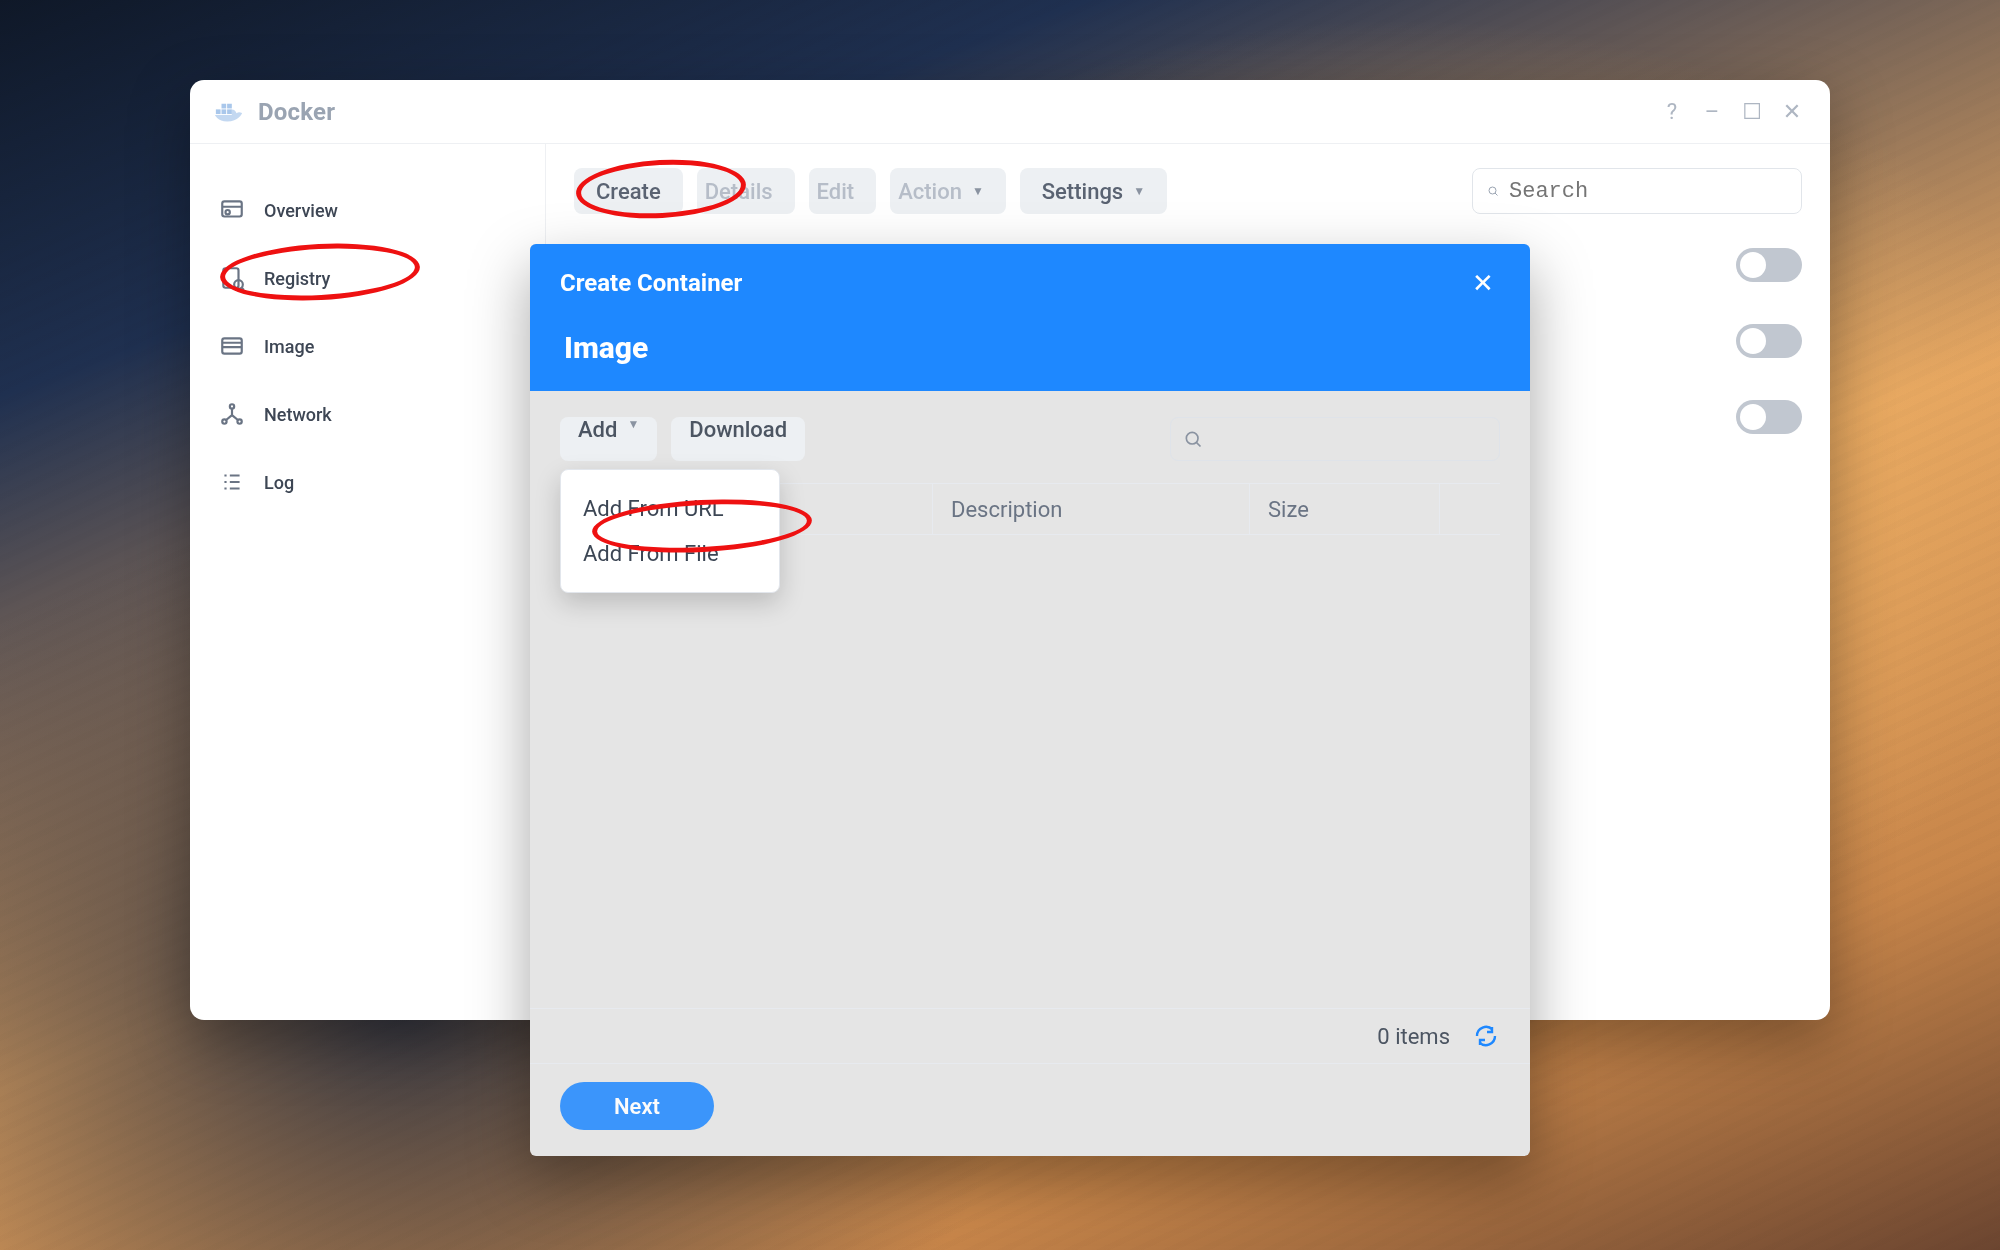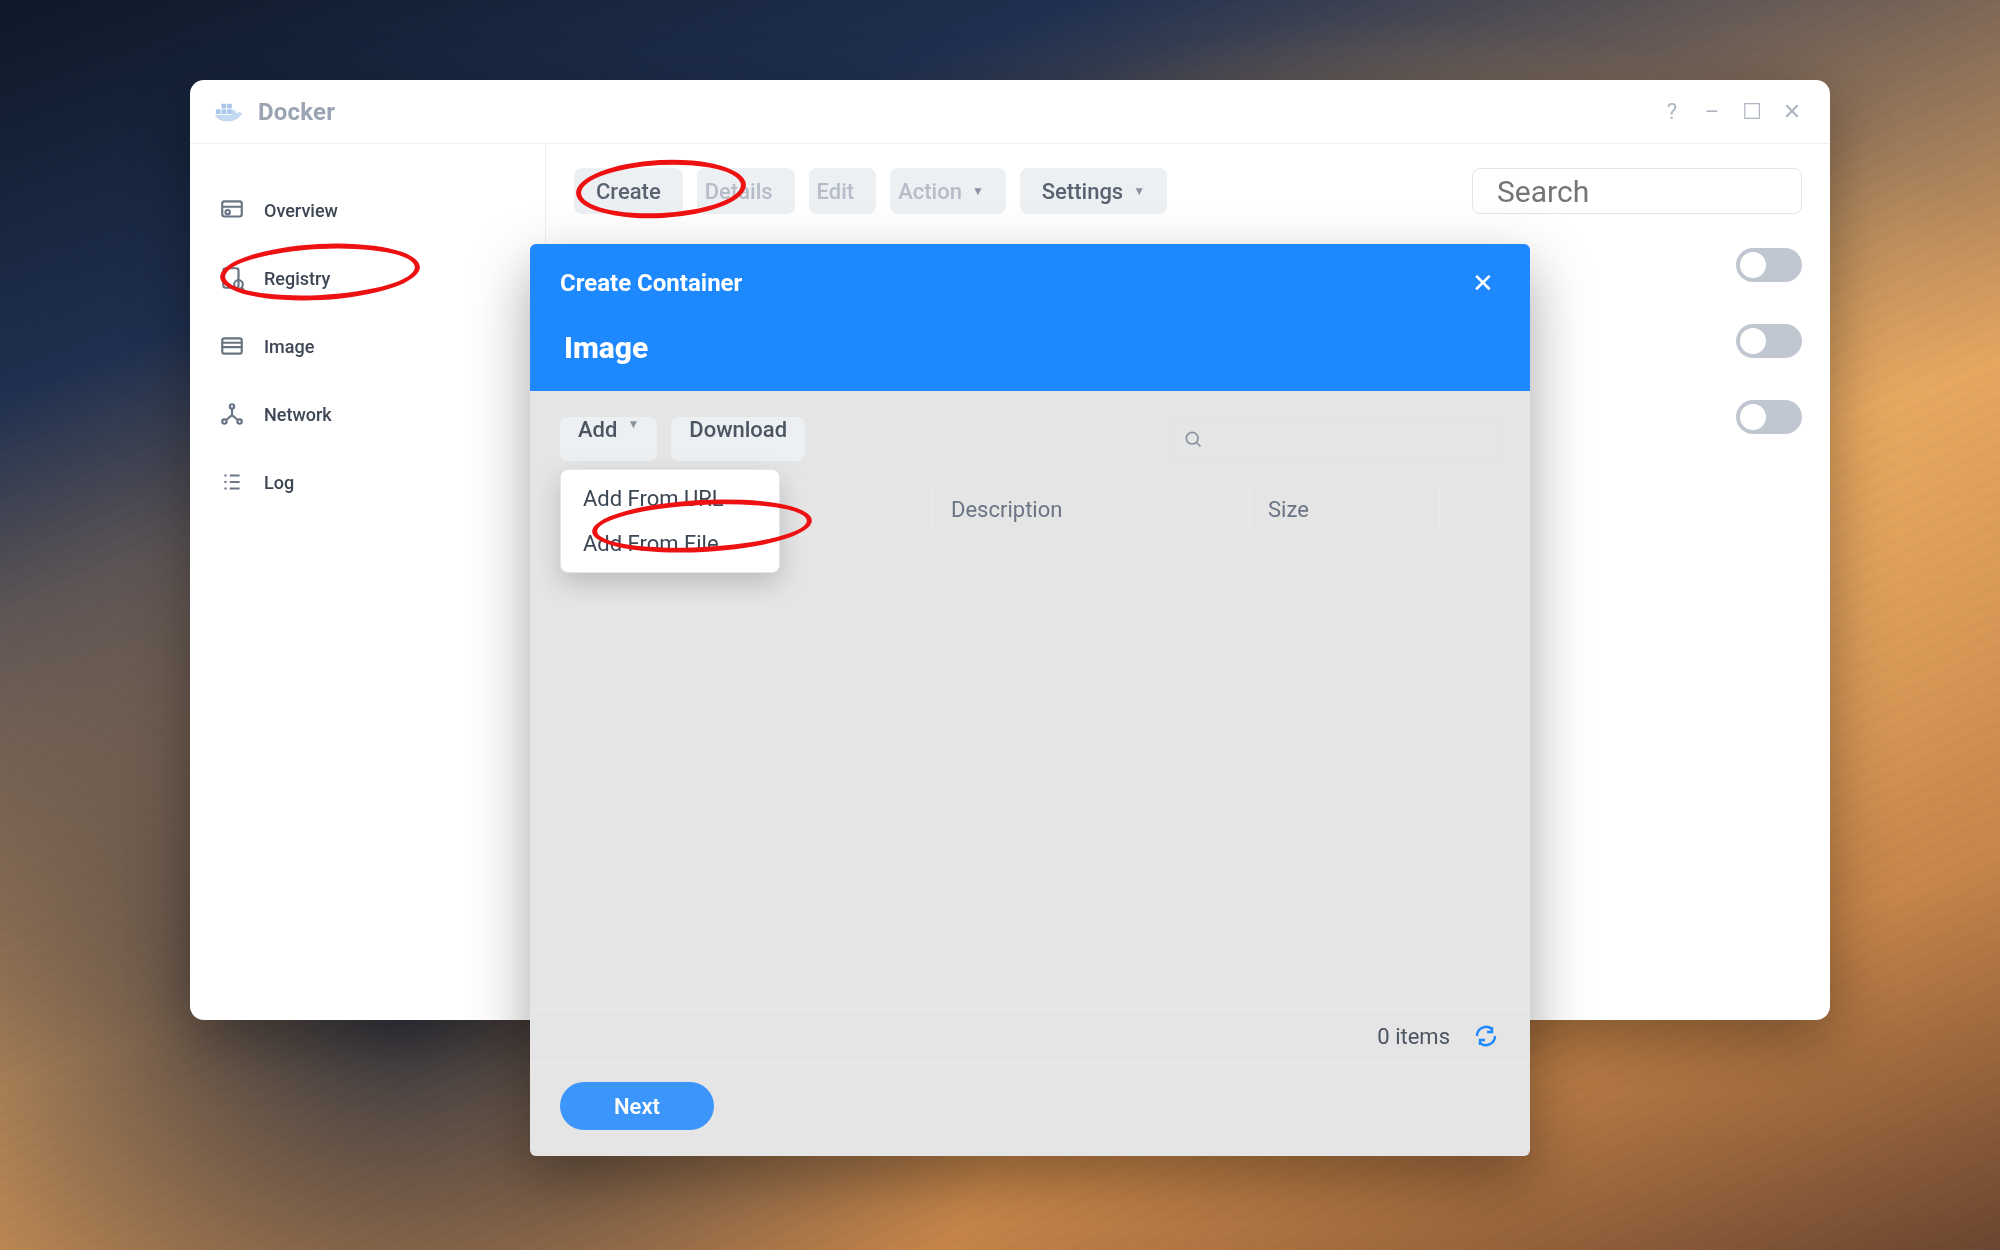--- a/index.html
+++ b/index.html
@@ -90,22 +90,23 @@
   .btn.disabled { color:#b6bdc8;padding-left:8px; }
   .caret { font-size:12px; color:#8a93a1; }
   .toolbar-spacer { flex:1; }
   .searchbox {
     height:46px; width:330px;
     border:1px solid #e1e5ea; border-radius:8px;
     display:flex; align-items:center; padding:0 14px; gap:10px;
     color:#9aa4b2;
   }
   .searchbox input {
-    border:none; outline:none; flex:1; font-size:30px; color:#0f766e;
+    border:none; outline:none; flex:1; font-size:22px; color:#0f766e;
     background:transparent;
+    font-family:Liberation Mono, monospace;
   }
 
   .toggles { position:absolute; right:28px; top:104px; display:flex; flex-direction:column; gap:42px; }
   .toggle {
     width:66px; height:34px; border-radius:999px; background:#c1c7d0; position:relative;
   }
   .toggle::after {
     content:""; position:absolute; left:4px; top:4px; width:26px; height:26px;
     background:#fff; border-radius:50%;
   }
@@ -141,21 +142,21 @@
     border:1px solid #dfe3e9; border-radius:8px;
     display:flex; align-items:center; padding:0 12px; color:#8a93a1;
   }
   .modal-search input { border:none; outline:none; flex:1; font-size:20px; background:transparent; }
 
   
   .dropdown {
     position:absolute; left:30px; top:78px;
     width:220px; background:#fff; border:1px solid #e2e6ec; border-radius:8px;
     box-shadow: 0 10px 26px rgba(0,0,0,.18);
-    padding:6px 0;
+    padding:16px 0;
     z-index:5;
   }
   .dd-item {
     padding:10px 22px; font-size:22px; color:#3c4654; cursor:pointer;
   }
 
   .table-head {
     display:flex; margin-top:22px; border-top:1px solid #e7eaef; border-bottom:1px solid #e7eaef;
     height:52px; align-items:center; color:#6a7484; font-size:22px;
   }

